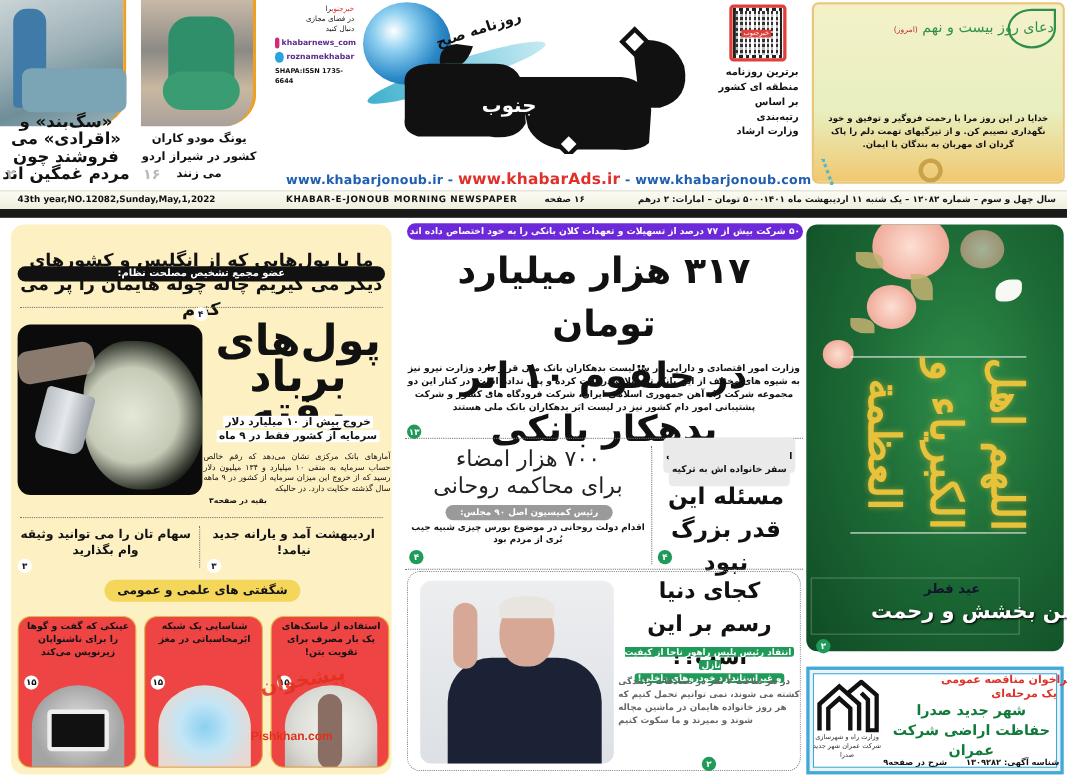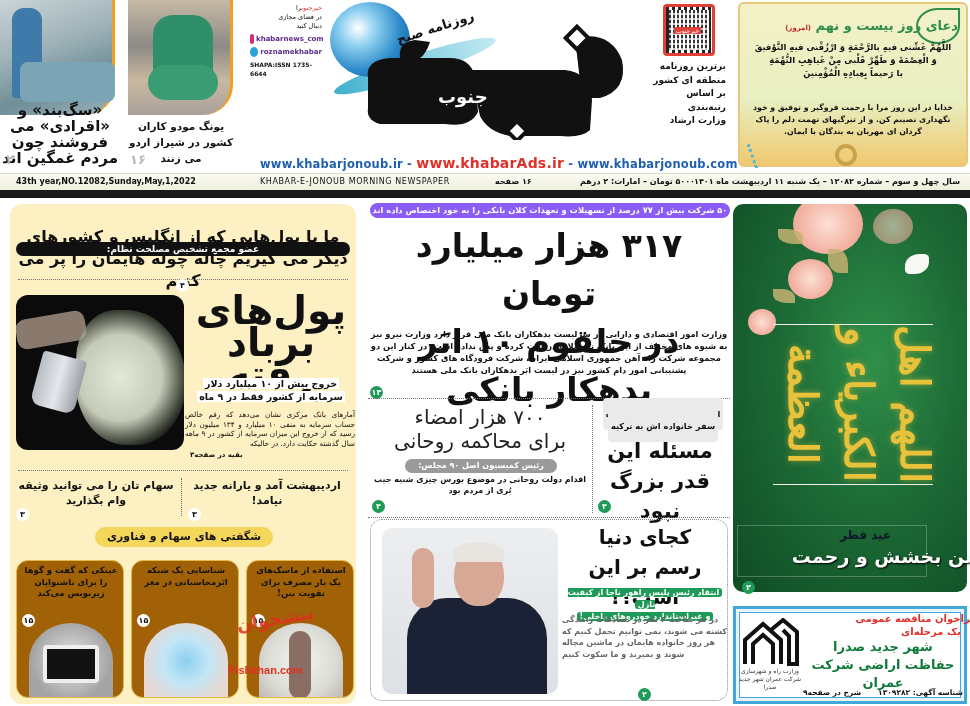--- a/index.html
+++ b/index.html
@@ -40,21 +40,21 @@
   .qr { left: 663px; top: 4px; width: 52px; height: 52px; border: 3px solid #e0403a; border-radius: 4px; background:
     repeating-linear-gradient(90deg,#222 0 3px,#fff 3px 6px), #fff; background-blend-mode: normal; }
   .qr-inner { position:absolute; inset:3px; background:
     repeating-linear-gradient(0deg, rgba(255,255,255,.7) 0 2px, transparent 2px 5px),
     repeating-linear-gradient(90deg,#333 0 2px,#fff 2px 4px); }
   .qr-label { position:absolute; left:8px; top:20px; background:#e0403a; color:#fff; font-size:6px; padding:0 2px; }
   .ranking { left: 648px; top: 60px; width: 78px; font-size: 9px; line-height: 13.5px; text-align: right; font-weight: bold; }
 
   .prayer { left: 738px; top: 2px; width: 230px; height: 165px; border-radius: 6px;
     background: linear-gradient(180deg,#f4f1c8 0%,#e8efc0 60%,#f0c870 100%); border: 2px solid #e9c77a; }
-  .prayer .title { position:absolute; right:8px; top:14px; width:175px; color:#2f8f4a; font-size:13px; text-align:right; font-weight:bold; }
+  .prayer .title { position:absolute; right:8px; top:14px; width:175px; color:#2f8f4a; font-size:13px; text-align:right; font-weight:normal; }
   .prayer .title small { font-size:7px; color:#c02a2a; }
   .prayer .logoc { position:absolute; right:6px; top:4px; width:44px; height:36px; border:2px solid #2f8f4a; border-radius:50% 0 50% 50%; }
   .prayer .arabic { position:absolute; left:6px; top:37px; width:214px; font-size:8.5px; line-height:13px; text-align:center; color:#111; font-weight:bold; }
   .prayer .persian { position:absolute; left:6px; top:98px; width:214px; font-size:7.8px; line-height:12px; text-align:center; color:#111; font-weight:bold; }
   .prayer .beads { position:absolute; left:10px; top:135px; width:30px; height:25px; border-left:3px dotted #5ab8c8; transform: rotate(-20deg); }
   .prayer .wheel { position:absolute; left:95px; top:140px; width:22px; height:22px; border-radius:50%; border:4px solid #c9a24a; }
 
   .urls { left: 260px; top: 155px; width: 470px; font-size: 11.5px; font-weight: bold; color:#1f5fb0; white-space: nowrap; letter-spacing: .2px; }
   .urls .red { color:#e0302a; font-size: 14px; }
 
@@ -84,34 +84,34 @@
   .money-cont { left: 190px; top: 451px; font-size: 7px; font-weight: bold; }
 
   .brief { top: 478px; font-size: 11px; line-height: 15px; font-weight: bold; text-align: center; }
   .brief-a { left: 182px; width: 170px; }
   .brief-b { left: 12px; width: 168px; }
   .vdots { left: 181px; top: 478px; height: 38px; border-left: 1px dotted #777; }
 
   .section-pill { left: 95px; top: 527px; width: 178px; height: 20px; background:#f4d65a; border-radius: 10px;
     font-size: 11px; font-weight: bold; text-align:center; line-height:20px; }
 
-  .sci-card { top: 560px; width: 108px; height: 138px; background:#a16207; border-radius: 12px; border: 1px solid #e2b84a; overflow:hidden; }
+  .sci-card { top: 560px; width: 108px; height: 138px; background:#ef4444; border-radius: 12px; border: 1px solid #e2b84a; overflow:hidden; }
   .sci-card .t { position:absolute; left:4px; top:4px; width:100px; font-size: 8.5px; line-height: 11.5px; font-weight: bold; text-align:center; }
   .sci-card .n { position:absolute; left:5px; top:47px; }
   .sci-card .circle { position:absolute; left:12px; top:62px; width:84px; height:76px; border-radius: 50% 50% 0 0; }
   .c-mask { background: radial-gradient(circle,#f4f4f0 0%,#dcdcd6 60%,#bdb7b0 100%); }
   .c-mask .tube { position:absolute; left:30px; top:8px; width:22px; height:68px; background:#8a6e64; border-radius: 11px; }
   .c-brain { background: radial-gradient(circle,#8cd0f0 0%,#c2e6f6 40%,#e8d8d2 80%); }
   .c-glass { background: radial-gradient(circle,#e8e8e8 0%,#a4a4a4 70%); }
   .c-glass .g1 { position:absolute; left:14px; top:22px; width:56px; height:38px; background:#111; border: 4px solid #eee; border-radius: 4px; }
   .watermark { left: 236px; top: 608px; color: #e0301e; font-size: 18px; font-weight:bold; transform: rotate(-10deg); opacity: .85; }
   .watermark-url { left: 228px; top: 664px; color: #e0301e; font-size: 11px; font-weight: bold; font-family: "Liberation Sans", sans-serif; }
 
   
-  .green-pill { left: 370px; top: 203px; width: 360px; height: 15px; background: #8b5cf6; color:#fff; border-radius: 8px;
+  .green-pill { left: 370px; top: 203px; width: 360px; height: 15px; background: #6d28d9; color:#fff; border-radius: 8px;
     font-size: 8.3px; line-height: 15px; text-align:center; font-weight:bold; white-space:nowrap; }
   .main-head { left: 368px; top: 222px; width: 362px; font-size: 33px; line-height: 48px; font-weight: bold; text-align:center; letter-spacing: -.5px; }
   .main-body { left: 368px; top: 328px; width: 362px; font-size: 8.3px; line-height: 12px; text-align:center; font-weight:bold; }
   .bn13 { left: 370px; top: 380px; }
   .center-dots-1 { left: 368px; top: 398px; width: 362px; }
 
   .qalibaf-kicker { left: 598px; top: 408px; width: 130px; font-size: 8.3px; line-height: 12px; font-weight:bold; text-align:center; }
   .qalibaf-kicker span { background:#eaeaea; padding: 11px 3px; border-radius: 4px; }
   .qalibaf-head { left: 592px; top: 436px; width: 136px; font-size: 21px; line-height: 30px; font-weight:bold; text-align:center; }
   .bn4a { left: 598px; top: 494px; }
@@ -215,37 +215,32 @@
   <div>رتبه‌بندی</div>
   <div>وزارت ارشاد</div>
 </div>
 
 <div class="abs prayer">
   <div class="logoc"></div>
   <div class="title rtl">
     <span>دعای روز بیست و نهم</span>
     <small>(امروز)</small>
   </div>
-  <div class="arabic rtl">
-    <div>اللَّهُمَّ غَشِّنی فیهِ بالرَّحْمَةِ وَ ارْزُقْنی فیهِ التَّوْفیقَ</div>
-    <div>وَ الْعِصْمَةَ وَ طَهِّرْ قَلْبی مِنْ غَیاهِبِ التُّهْمَةِ</div>
-    <div>یا رَحیماً بِعِبادِهِ الْمُؤْمِنینَ</div>
-  </div>
   <div class="persian rtl">خدایا در این روز مرا با رحمت فروگیر و توفیق و خود نگهداری نصیبم کن. و از تیرگیهای تهمت دلم را پاک گردان ای مهربان به بندگان با ایمان.</div>
   <div class="beads"></div>
   <div class="wheel"></div>
 </div>
 
 <div class="abs urls">
   <span>www.khabarjonoub.ir</span><span> - </span><span class="red">www.khabarAds.ir</span><span> - </span><span>www.khabarjonoub.com</span>
 </div>
 
 <div class="abs dateband">
   <span style="left:16px">43th year,NO.12082,Sunday,May,1,2022</span>
-  <span style="left:260px; letter-spacing:.6px; font-weight:normal">KHABAR-E-JONOUB MORNING NEWSPAPER</span>
+  <span style="left:260px; letter-spacing:.6px; font-weight:bold">KHABAR-E-JONOUB MORNING NEWSPAPER</span>
   <span style="left:495px" class="rtl">۱۶ صفحه</span>
   <span style="left:580px" class="rtl">۵۰۰۰ تومان – امارات: ۲ درهم</span>
   <span style="right:10px" class="rtl">سال چهل و سوم – شماره ۱۲۰۸۲ – یک شنبه ۱۱ اردیبهشت ماه ۱۴۰۱</span>
 </div>
 <div class="abs blackrule"></div>
 
 <div class="abs leftcol"></div>
 <div class="abs rtl pill-black">عضو مجمع تشخیص مصلحت نظام:</div>
 <div class="abs rtl lead-left">ما با پول‌هایی که از انگلیس و کشورهای دیگر می گیریم چاله چوله هایمان را پر می کنیم</div>
 <div class="abs dotted-h" style="left:18px; top:279px; width:330px;"></div>
@@ -266,21 +261,21 @@
 <div class="abs rtl money-body">آمارهای بانک مرکزی نشان می‌دهد که رقم خالص حساب سرمایه به منفی ۱۰ میلیارد و ۱۳۴ میلیون دلار رسید که از خروج این میزان سرمایه از کشور در ۹ ماهه سال گذشته حکایت دارد. در حالیکه</div>
 <div class="abs rtl money-cont">بقیه در صفحه۳</div>
 <div class="abs dotted-h" style="left:18px; top:470px; width:330px;"></div>
 
 <div class="abs rtl brief brief-a">اردیبهشت آمد و یارانه جدید نیامد!</div>
 <div class="abs" style="left:188px; top:502px;"><span class="badge-white">۳</span></div>
 <div class="abs vdots"></div>
 <div class="abs rtl brief brief-b">سهام تان را می توانید وثیقه وام بگذارید</div>
 <div class="abs" style="left:16px; top:502px;"><span class="badge-white">۳</span></div>
 
-<div class="abs rtl section-pill">شگفتی های سهام و فناوری</div>
+<div class="abs rtl section-pill">شگفتی های علمی و عمومی</div>
 
 <div class="abs sci-card" style="left:246px;">
   <div class="t rtl">استفاده از ماسک‌های یک بار مصرف برای تقویت بتن!</div>
   <div class="n"><span class="badge-white">۱۵</span></div>
   <div class="circle c-mask">
       <div class="tube"></div>
     </div>
 </div>
 <div class="abs sci-card" style="left:131px;">
   <div class="t rtl">شناسایی یک شبکه ابَرمحاسباتی در مغز</div>

